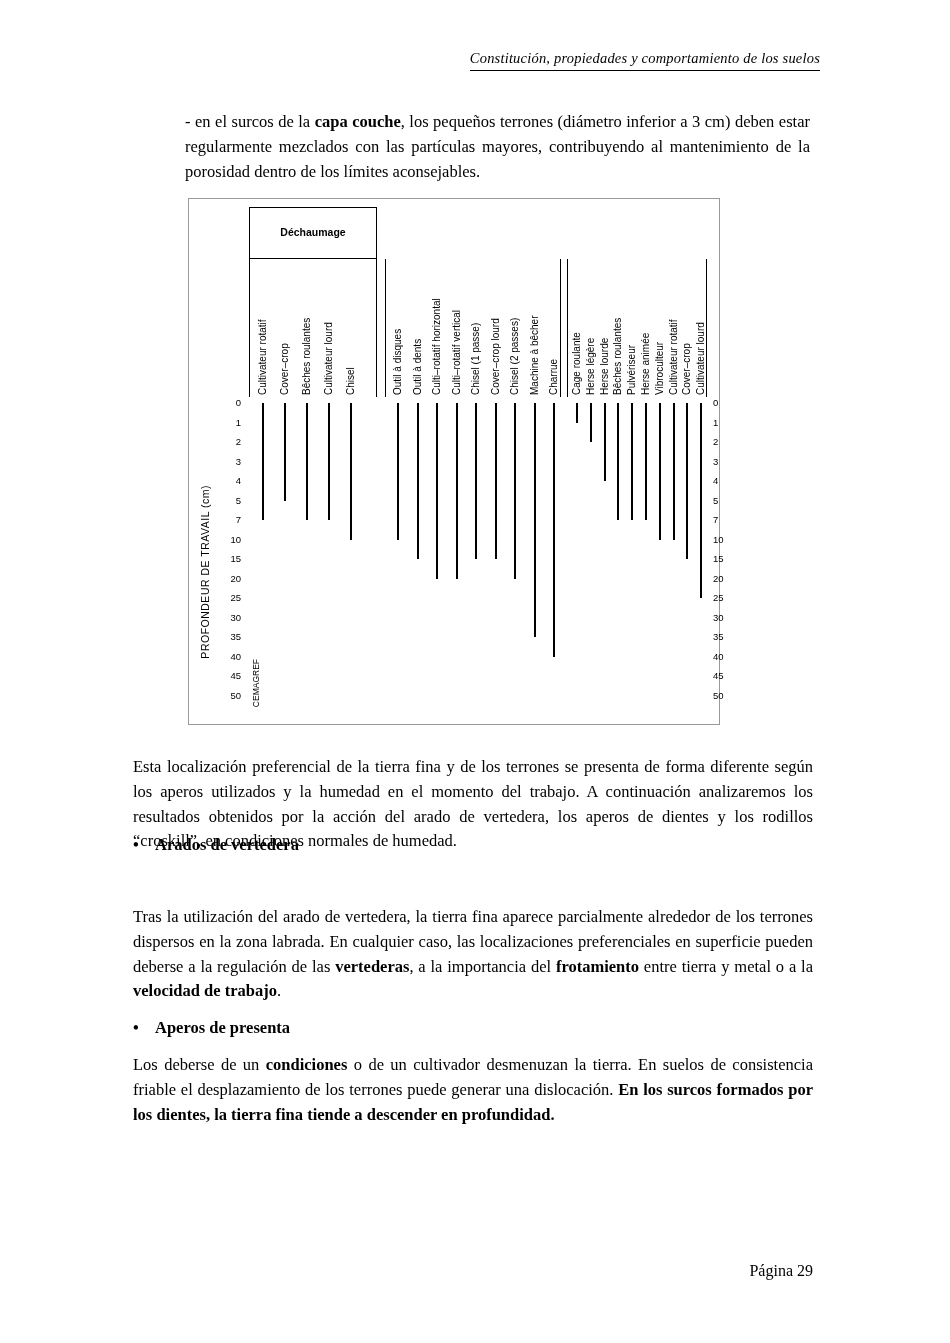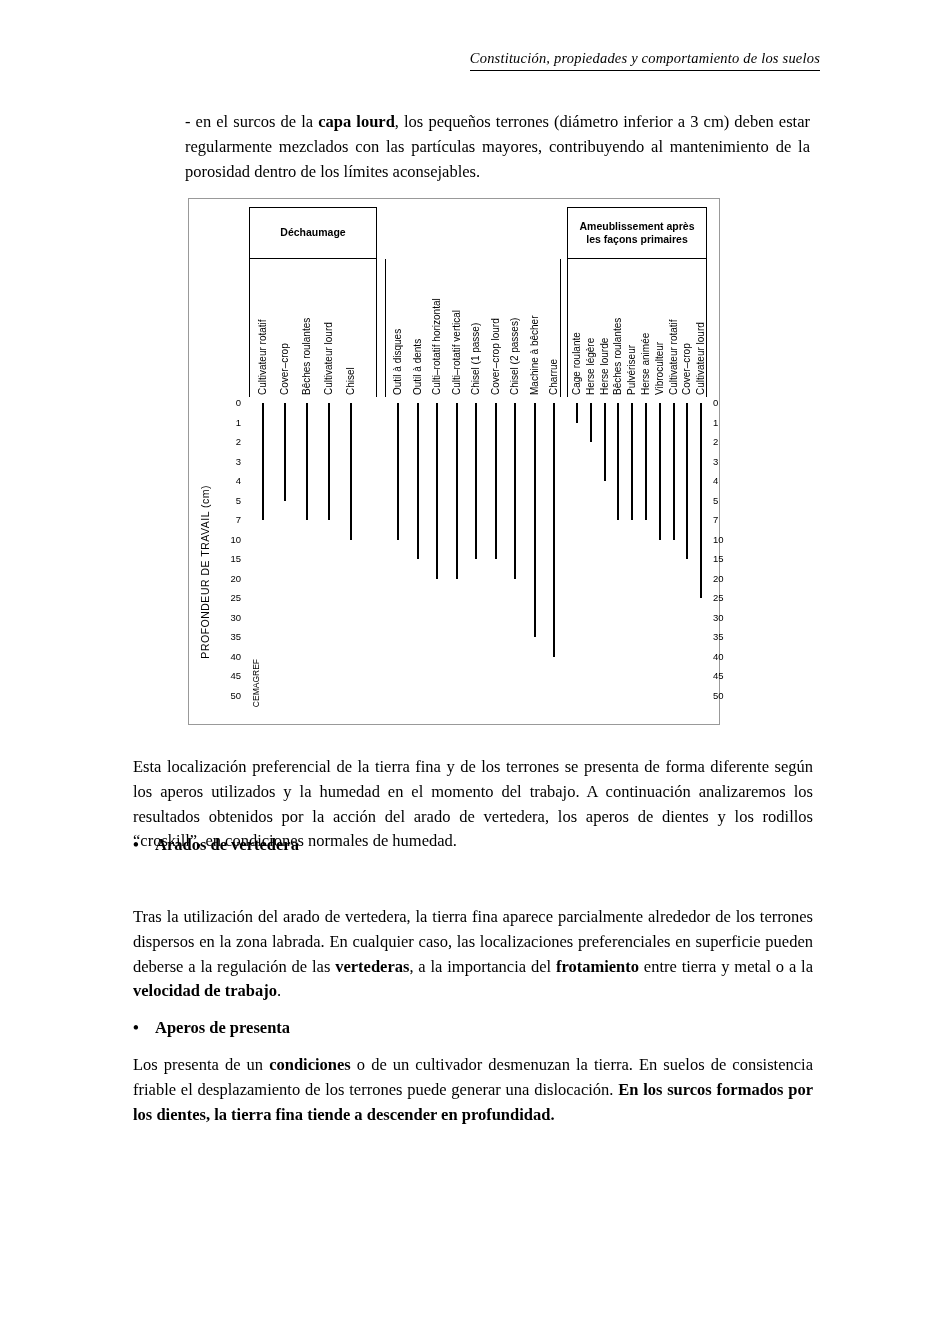--- a/index.html
+++ b/index.html
@@ -167,21 +167,21 @@
 </head>
 <body>
 
 <div class="page">
 
   <div class="header">
     <span class="hdr-text">Constitución, propiedades y comportamiento de los suelos</span>
   </div>
 
   <div class="para p-top">
-    <span>- en el surcos de la </span><b>capa lourd</b><span>, los pequeños terrones (diámetro inferior a 3 cm) deben estar regularmente mezclados con las partículas mayores, contribuyendo al mantenimiento de la porosidad dentro de los límites aconsejables.</span>
+    <span>- en el surcos de la </span><b>capa couche</b><span>, los pequeños terrones (diámetro inferior a 3 cm) deben estar regularmente mezclados con las partículas mayores, contribuyendo al mantenimiento de la porosidad dentro de los límites aconsejables.</span>
   </div>
 
   <div class="figure">
     <div class="ylabel" style="left:10px; top:286px;">PROFONDEUR DE TRAVAIL (cm)</div>
     <div class="credit" style="left:62px; top:460px;">CEMAGREF</div>
     <div class="fig-inner" id="fig-inner">
         <div class="grp" style="left: 12px; width: 128px;">Déchaumage</div>
         <div class="colbox" style="left: 12px; width: 128px;"></div>
         <div class="vlabel" style="left: 20px; top: 56px; height: 132px;">Cultivateur rotatif</div>
         <div class="bar" style="left: 25px; top: 196px; height: 117px;"></div>
@@ -205,21 +205,20 @@
         <div class="vlabel" style="left: 233px; top: 56px; height: 132px;">Chisel (1 passe)</div>
         <div class="bar" style="left: 238px; top: 196px; height: 156px;"></div>
         <div class="vlabel" style="left: 252.5px; top: 56px; height: 132px;">Cover–crop lourd</div>
         <div class="bar" style="left: 257.5px; top: 196px; height: 156px;"></div>
         <div class="vlabel" style="left: 272px; top: 56px; height: 132px;">Chisel (2 passes)</div>
         <div class="bar" style="left: 277px; top: 196px; height: 175.5px;"></div>
         <div class="vlabel" style="left: 291.5px; top: 56px; height: 132px;">Machine à bêcher</div>
         <div class="bar" style="left: 296.5px; top: 196px; height: 234px;"></div>
         <div class="vlabel" style="left: 311px; top: 56px; height: 132px;">Charrue</div>
         <div class="bar" style="left: 316px; top: 196px; height: 253.5px;"></div>
-        <div class="grp" style="left: 330px; width: 140px;">Ameublissement après les façons primaires</div>
         <div class="colbox" style="left: 330px; width: 140px;"></div>
         <div class="vlabel" style="left: 334px; top: 56px; height: 132px;">Cage roulante</div>
         <div class="bar" style="left: 339px; top: 196px; height: 19.5px;"></div>
         <div class="vlabel" style="left: 347.8px; top: 56px; height: 132px;">Herse légère</div>
         <div class="bar" style="left: 352.8px; top: 196px; height: 39px;"></div>
         <div class="vlabel" style="left: 361.6px; top: 56px; height: 132px;">Herse lourde</div>
         <div class="bar" style="left: 366.6px; top: 196px; height: 78px;"></div>
         <div class="vlabel" style="left: 375.4px; top: 56px; height: 132px;">Bêches roulantes</div>
         <div class="bar" style="left: 380.4px; top: 196px; height: 117px;"></div>
         <div class="vlabel" style="left: 389.2px; top: 56px; height: 132px;">Pulvériseur</div>
@@ -277,16 +276,17 @@
 
   <div class="para p2">
     <span>Tras la utilización del arado de vertedera, la tierra fina aparece parcialmente alrededor de los terrones dispersos en la zona labrada. En cualquier caso, las localizaciones preferenciales en superficie pueden deberse a la regulación de las </span><b>vertederas</b><span>, a la importancia del </span><b>frotamiento</b><span> entre tierra y metal o a la </span><b>velocidad de trabajo</b><span>.</span>
   </div>
 
   <div class="bullet b2">
     <span class="dot">•</span><span>Aperos de presenta</span>
   </div>
 
   <div class="para p3">
-    <span>Los presenta de un </span><b>condiciones</b><span> o de un cultivador desmenuzan la tierra. En suelos de consistencia friable el desplazamiento de los terrones puede generar una dislocación. </span><b>En los surcos formados por los dientes, la tierra fina tiende a descender en profundidad.</b>
-  </div>
-
+    <span>Los deberse de un </span><b>condiciones</b><span> o de un cultivador desmenuzan la tierra. En suelos de consistencia friable el desplazamiento de los terrones puede generar una dislocación. </span><b>En los surcos formados por los dientes, la tierra fina tiende a descender en profundidad.</b>
+  </div>
+
+  <div class="footer">Página  29</div>
 </div>
 
 </body></html>

